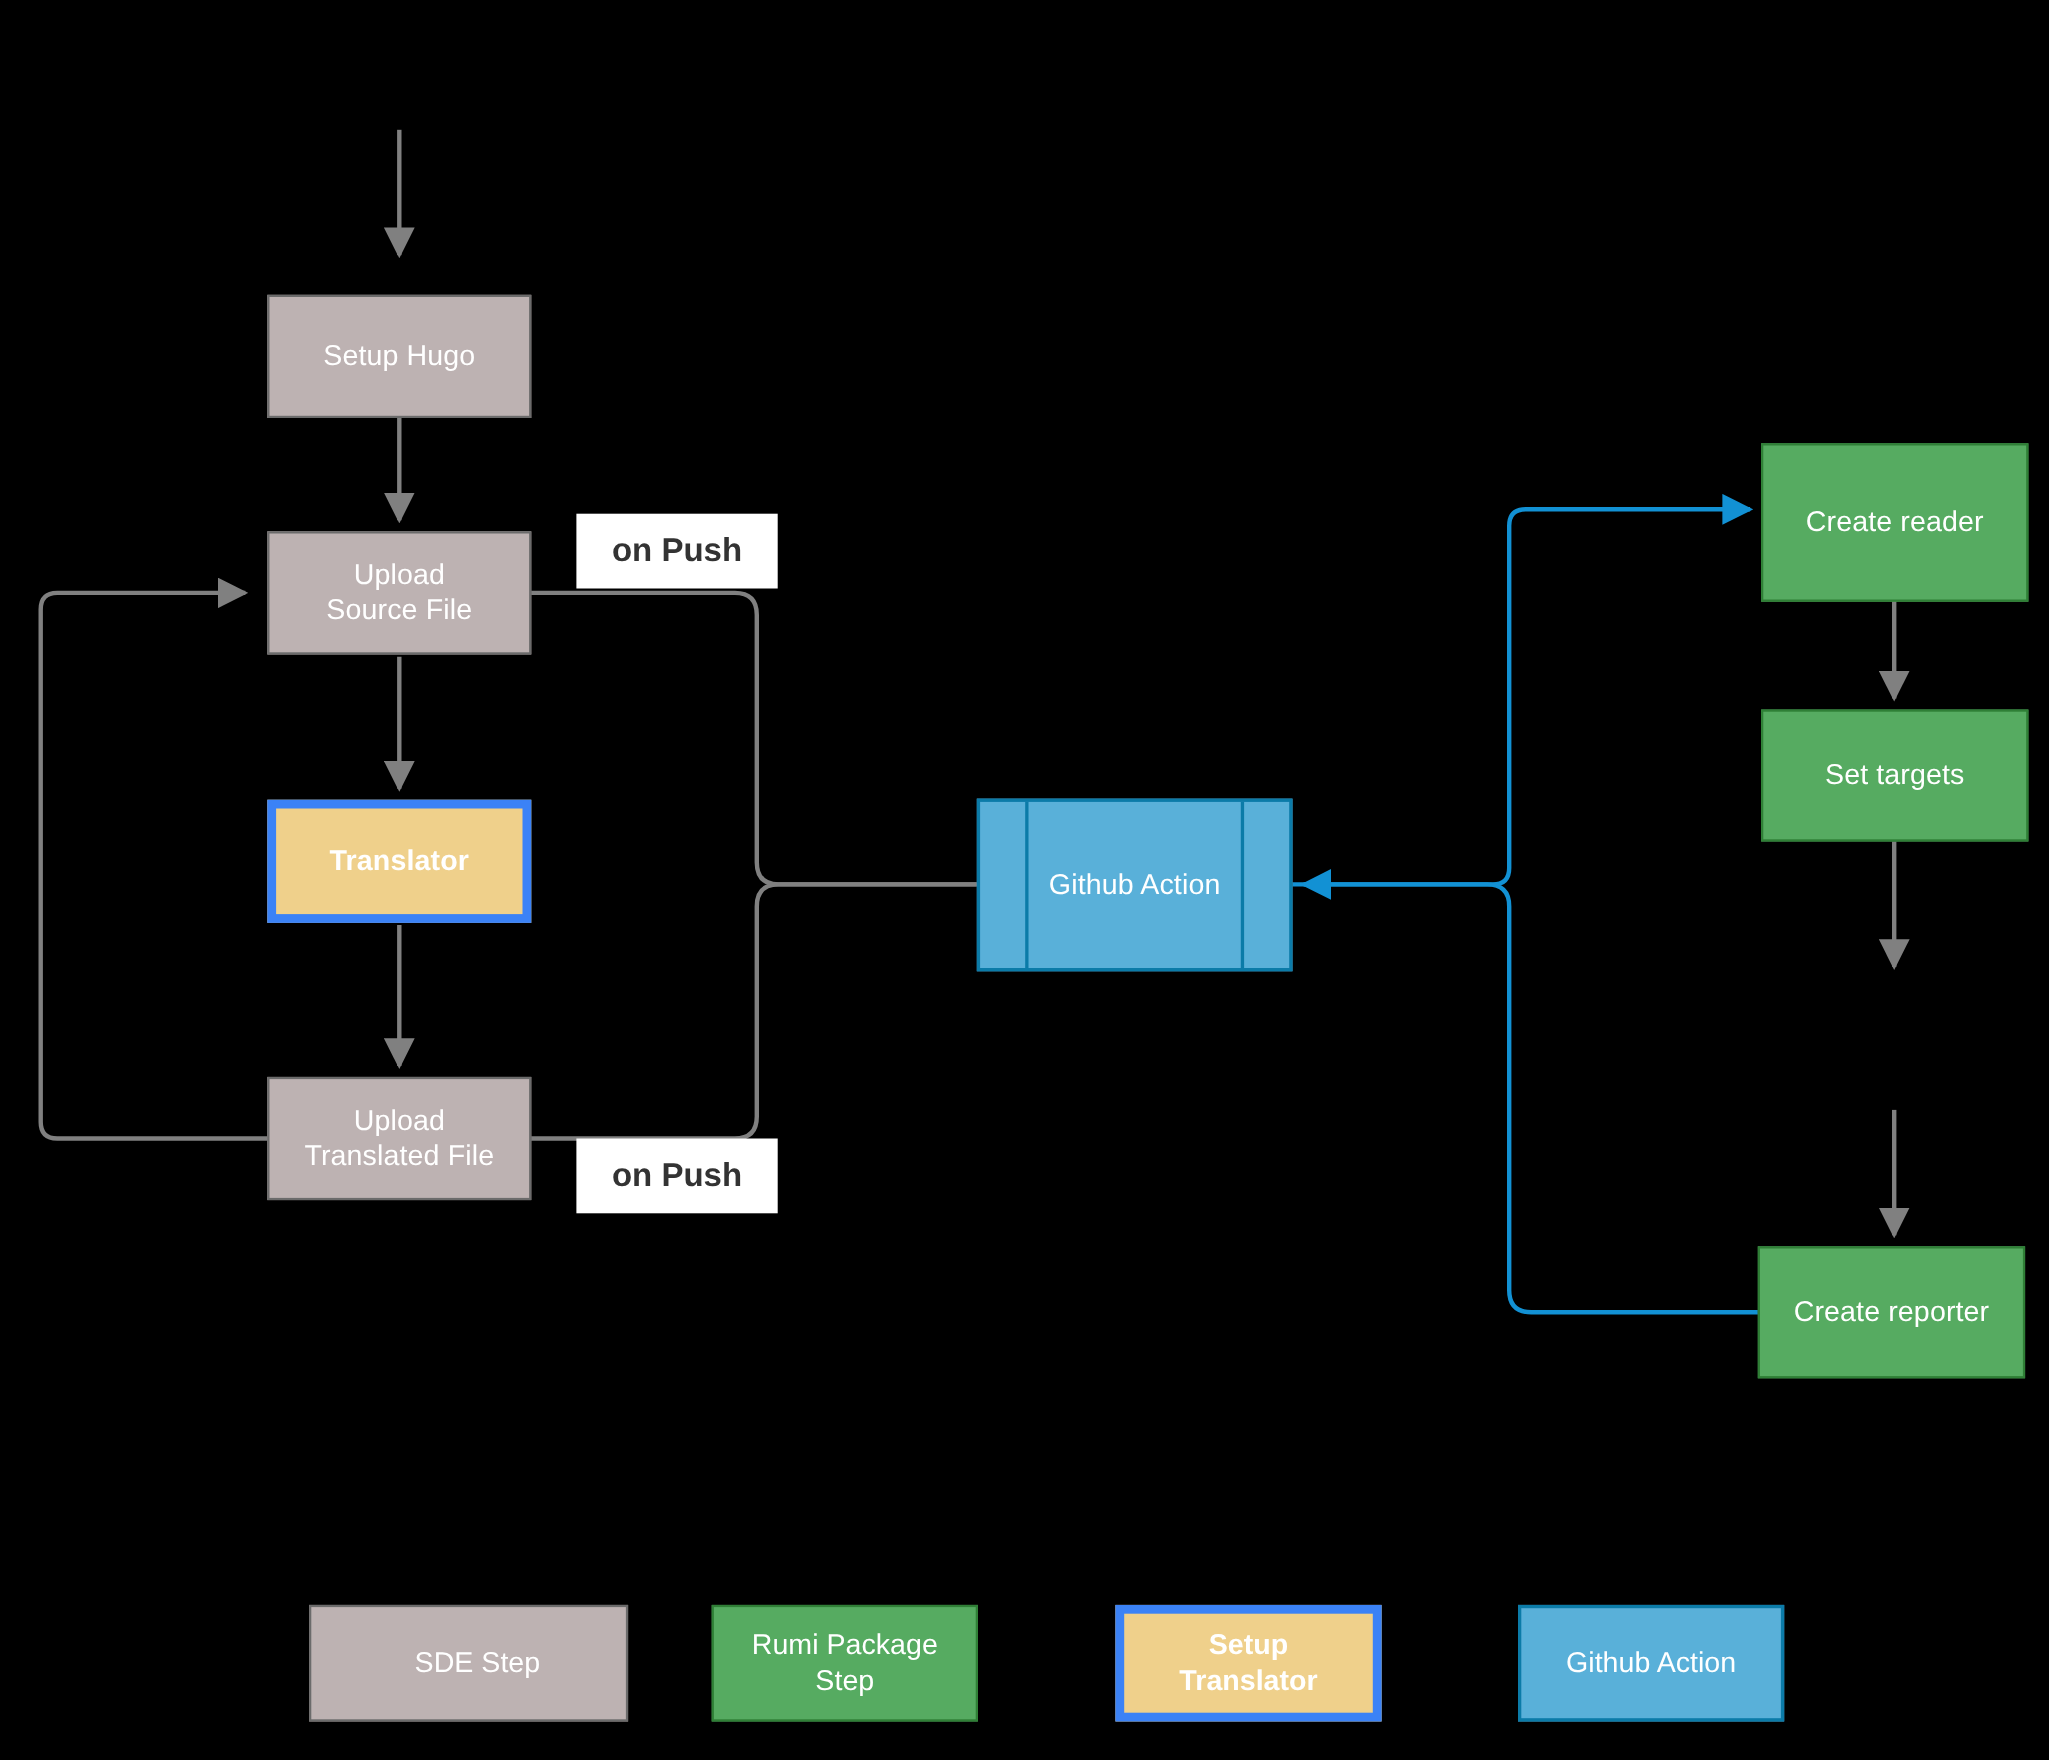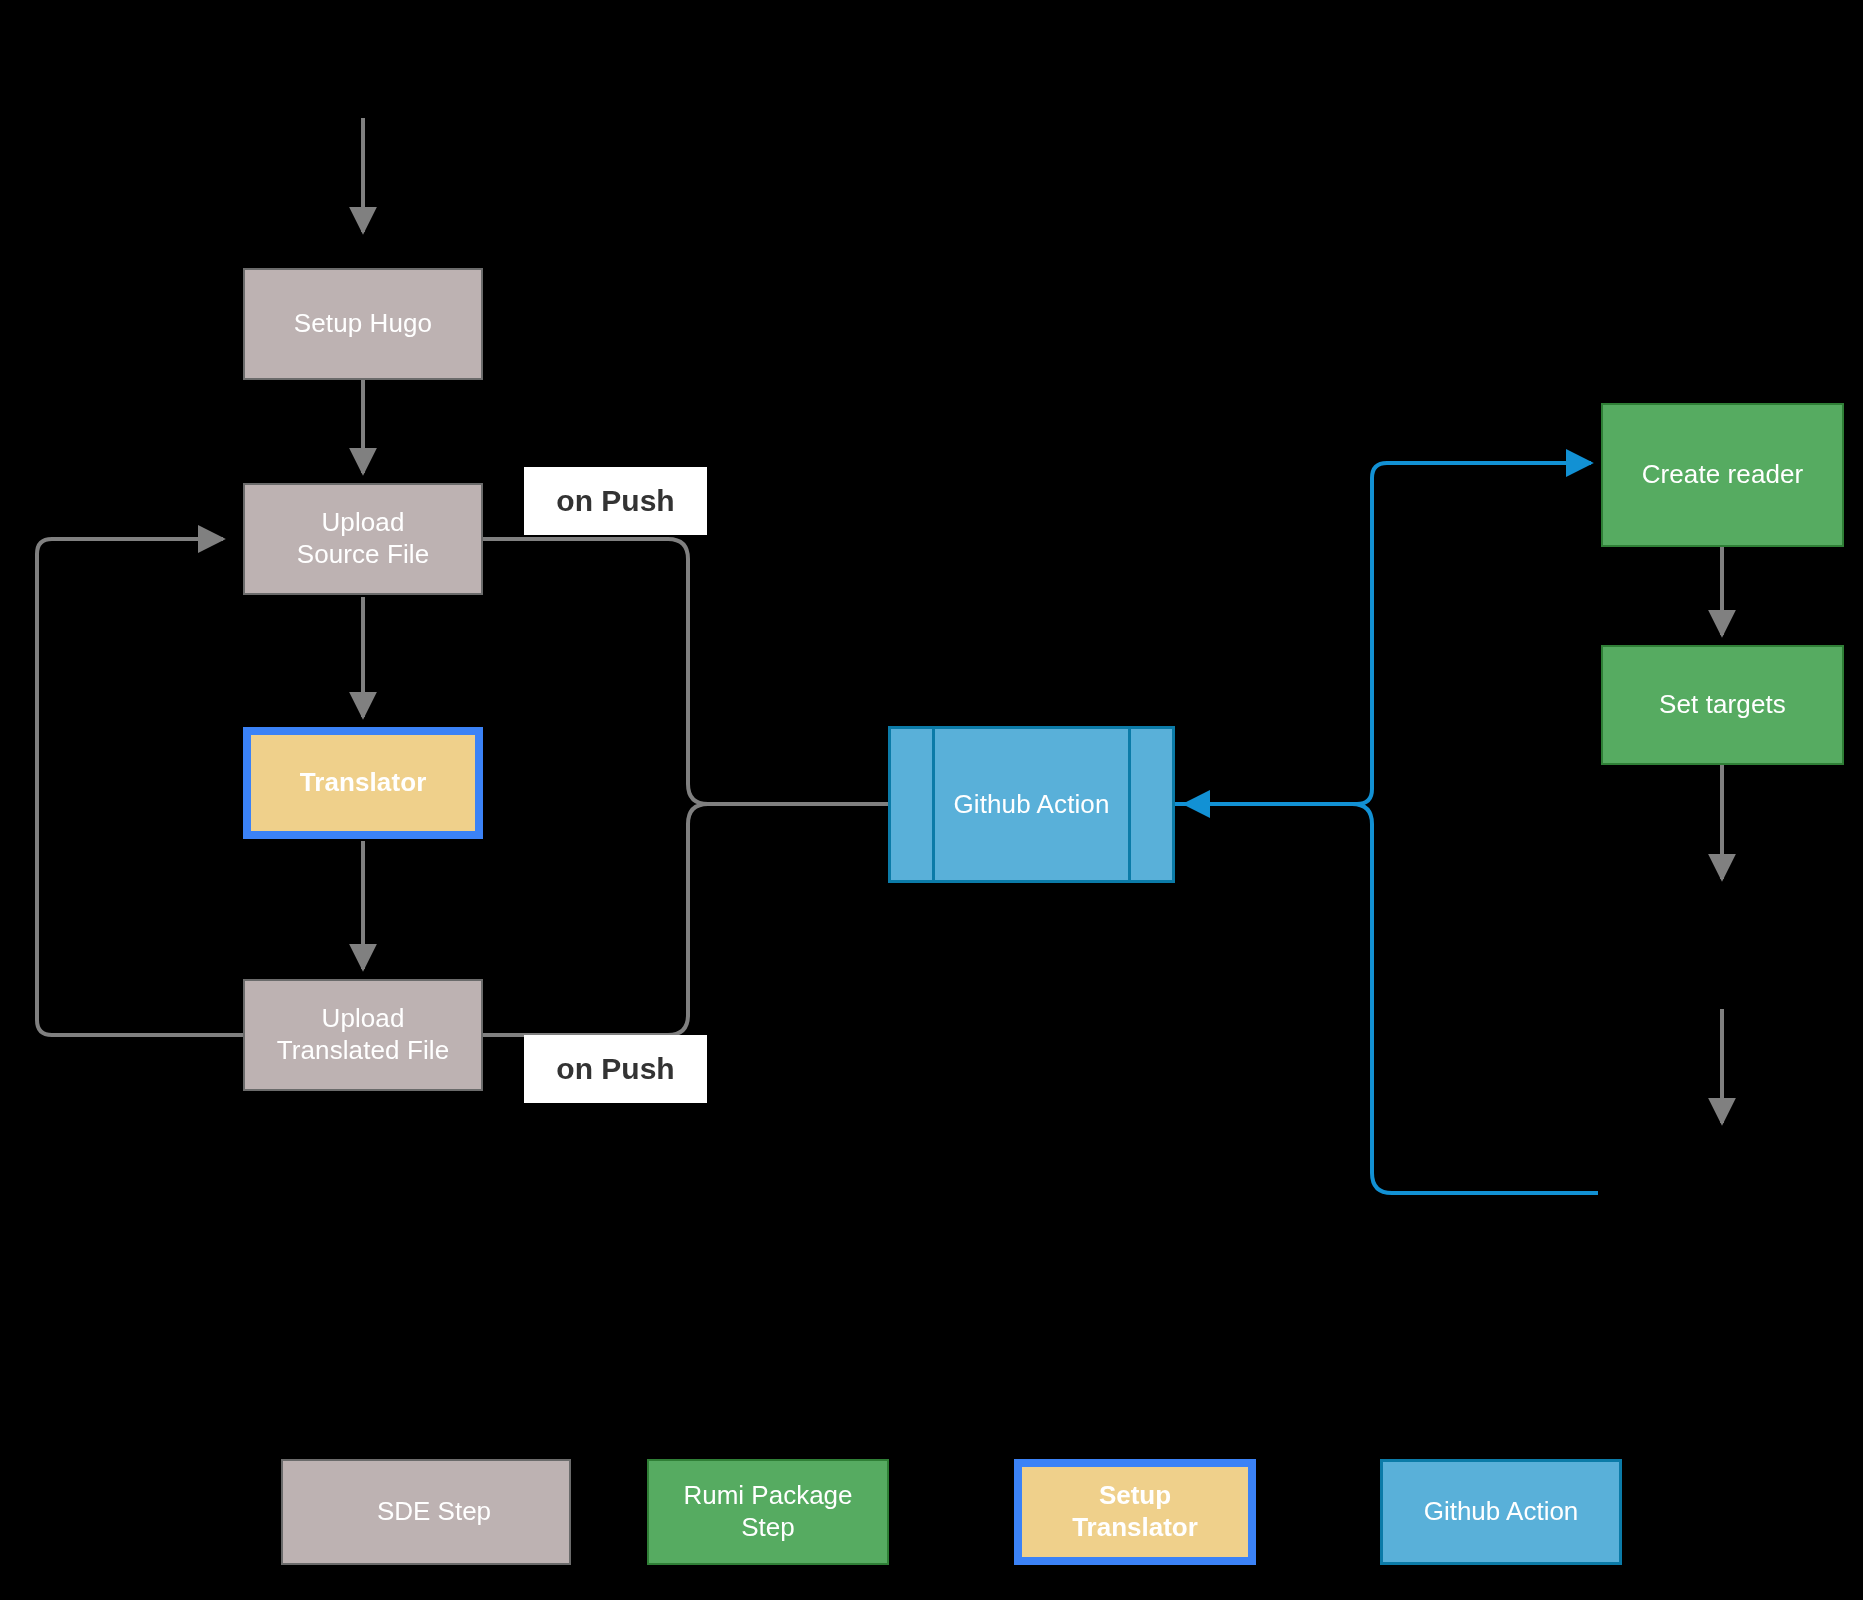--- a/index.html
+++ b/index.html
@@ -159,20 +159,23 @@
 
   <div class="node node-rumi" style="left:1601px; top:403px; width:243px; height:144px;">
     <span>Create reader</span>
   </div>
 
   <div class="node node-rumi" style="left:1601px; top:645px; width:243px; height:120px;">
     <span>Set targets</span>
   </div>
 
 
+  <div class="node node-rumi" style="left:1598px; top:1133px; width:243px; height:120px;">
+    <span>Create reporter</span>
+  </div>
 
   <div class="edge-label" style="left:524px; top:467px; width:183px; height:68px;">
     <span>on Push</span>
   </div>
 
   <div class="edge-label" style="left:524px; top:1035px; width:183px; height:68px;">
     <span>on Push</span>
   </div>
 
   <div class="legend-item node-sde" style="left:281px; top:1459px; width:290px; height:106px;padding-left:16px;">

